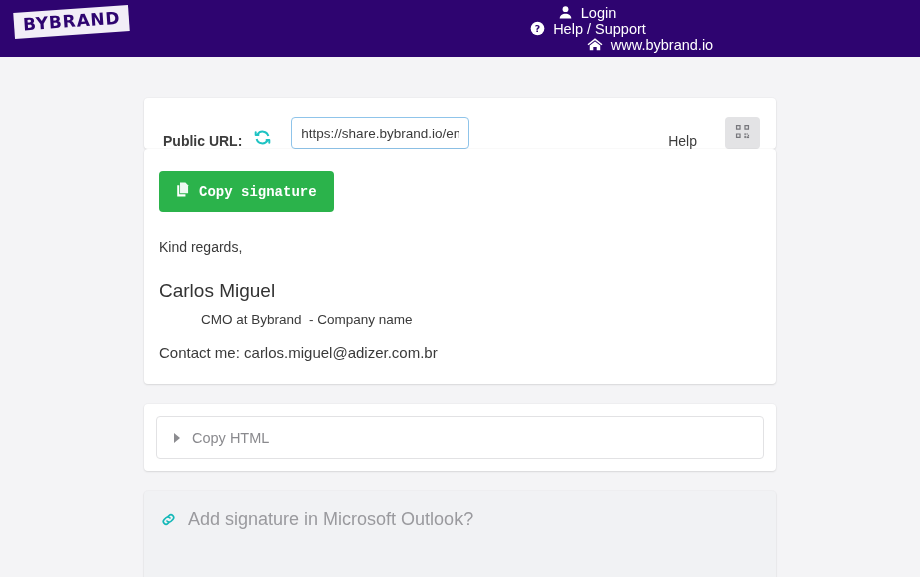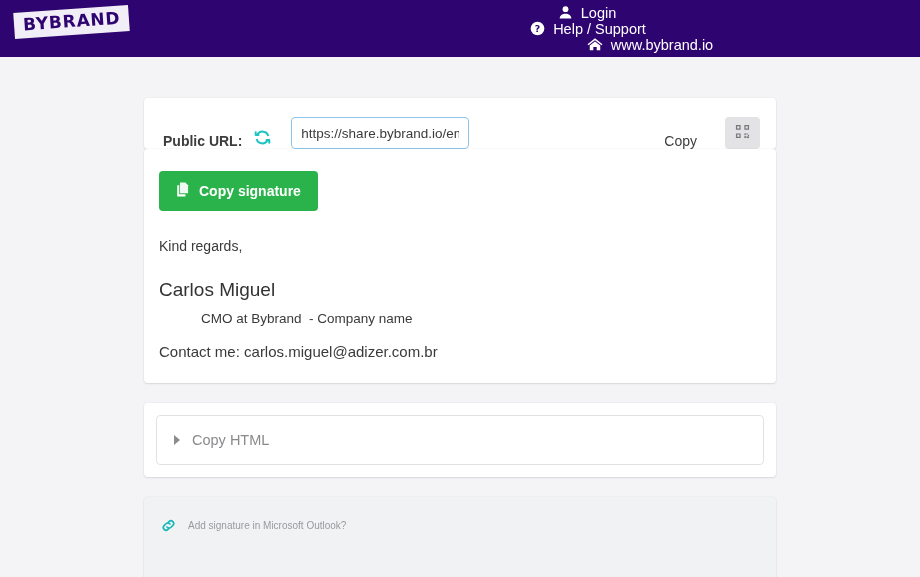--- a/index.html
+++ b/index.html
@@ -138,21 +138,21 @@
     margin-bottom: 20px;
   }
   .copy-sig-btn {
     display: inline-flex;
     align-items: center;
     gap: 9px;
     background: #2bb34b;
     border: none;
     border-radius: 4px;
     color: #ffffff;
-    font-family: Liberation Sans, sans-serif;
+    font-family: Liberation Mono, monospace;
     font-size: 14px;
     font-weight: bold;
     padding: 11px 17px;
     cursor: pointer;
   }
   .sig-body { padding-top: 27px; font-size: 14px; color: #3a3a3a; }
   .sig-regards { font-size: 14px; }
   .sig-name {
     font-size: 19px;
     color: #333333;
@@ -162,21 +162,21 @@
   .sig-contact { font-size: 15px; margin-top: 17px; }
 
   
   .html-card {
     padding: 12px;
     margin-bottom: 20px;
   }
   .html-toggle {
     border: 1px solid #e2e2e4;
     border-radius: 4px;
-    height: 50px;
+    height: 43px;
     display: flex;
     align-items: center;
     padding-left: 17px;
     gap: 12px;
     cursor: pointer;
     background: #fff;
   }
   .caret {
     width: 0; height: 0;
     border-top: 5px solid transparent;
@@ -197,21 +197,21 @@
   }
   .link-row {
     display: flex;
     align-items: center;
     gap: 12px;
     height: 28px;
     text-decoration: none;
     cursor: pointer;
   }
   .link-label {
-    font-size: 10px;
+    font-size: 18px;
     color: #9a9a9e;
   }
   .link-ico { display: flex; align-items: center; }
 </style>
 </head>
 <body>
 
 <div class="topbar">
 
   <div class="logo-wrap">
@@ -266,21 +266,21 @@
           <path d="M13.5 6.6A5.6 5.6 0 0 0 3.3 5.1"></path>
           <path d="M2.5 9.4a5.6 5.6 0 0 0 10.2 1.5"></path>
           <path d="M1.6 3.1v2.6h2.6" stroke-linecap="round" stroke-linejoin="round"></path>
           <path d="M14.4 12.9v-2.6h-2.6" stroke-linecap="round" stroke-linejoin="round"></path>
         </svg>
       </span>
     </button>
 
     <input class="url-input" type="text" value="https://share.bybrand.io/embed" style="">
 
-    <a class="copy-link" href="#">Copy</a>
+    <a class="copy-link" href="#">Help</a>
 
     <button class="qr-btn">
       <span>
         <svg width="15" height="15" viewBox="0 0 16 16" fill="#77777c">
           <path d="M1 1h5v5H1zm1.3 1.3v2.4h2.4V2.3z"></path>
           <path d="M10 1h5v5h-5zm1.3 1.3v2.4h2.4V2.3z"></path>
           <path d="M1 10h5v5H1zm1.3 1.3v2.4h2.4v-2.4z"></path>
           <rect x="10" y="10" width="1.6" height="1.6"></rect>
           <rect x="12.3" y="10" width="1.3" height="1.3"></rect>
           <rect x="13.7" y="11.5" width="1.3" height="1.3"></rect>

